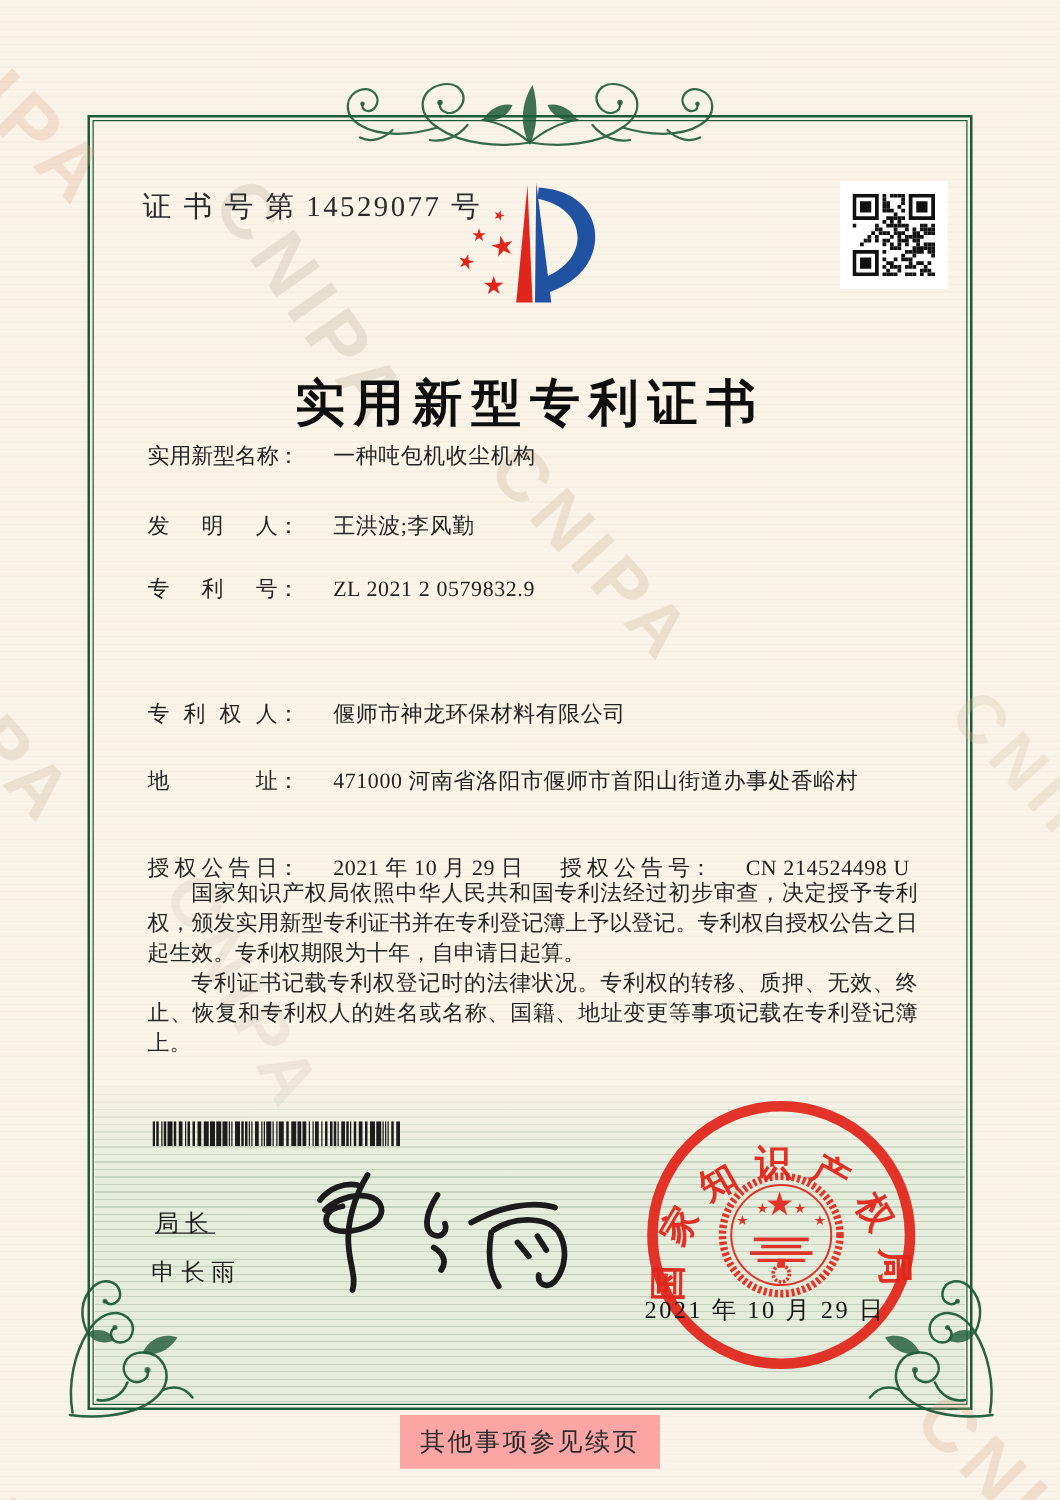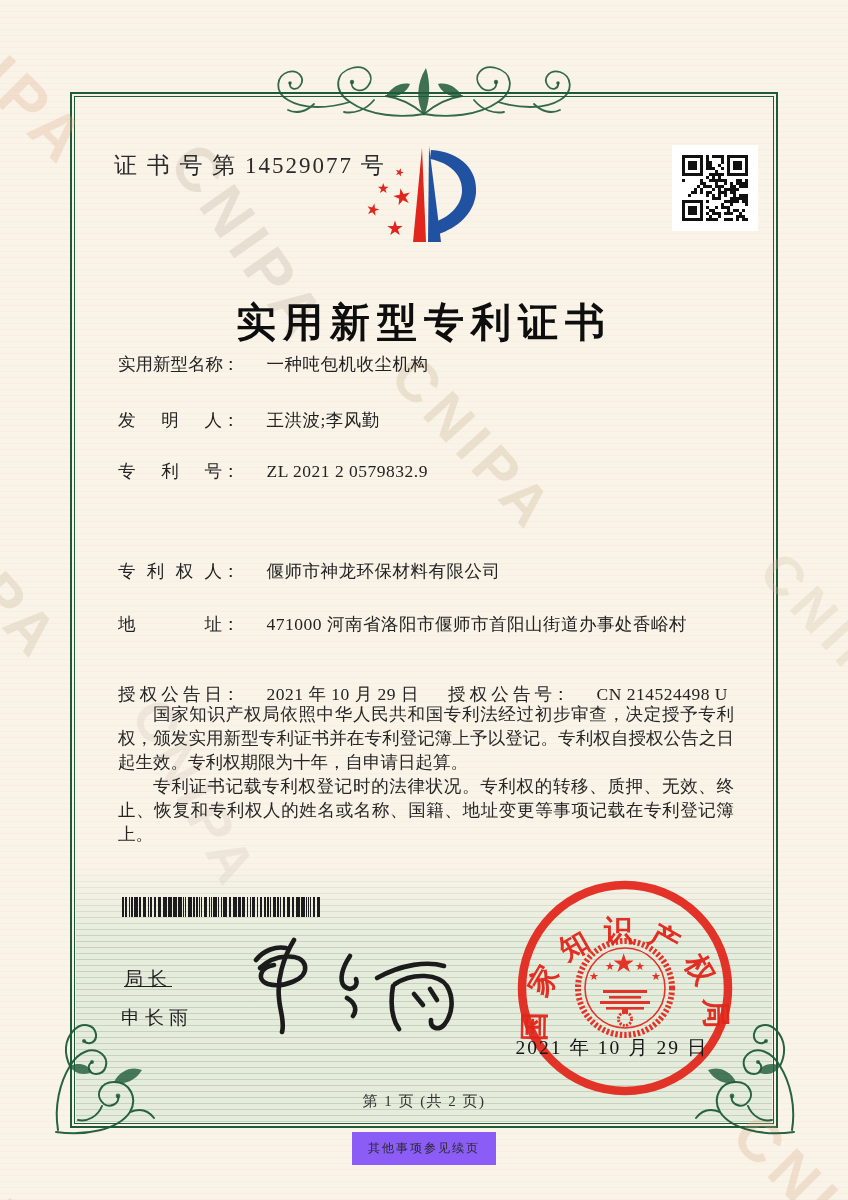--- a/index.html
+++ b/index.html
@@ -80,21 +80,21 @@
   .paras p{text-indent:2em;}
   
   .barcode{position:absolute;left:122px;top:897px;z-index:3;}
   .signer-title{position:absolute;left:124px;top:966px;font-size:19px;letter-spacing:5px;color:#1f1f1f;font-family:"Liberation Sans","DejaVu Sans",sans-serif;z-index:3;text-decoration:underline;}
   .signer-name{position:absolute;left:121px;top:1005px;font-size:19px;letter-spacing:5px;color:#1f1f1f;font-family:"Liberation Sans","DejaVu Sans",sans-serif;z-index:3;}
   .signature{position:absolute;left:242px;top:936px;z-index:4;}
   .seal{position:absolute;left:510px;top:876px;z-index:4;}
   .pageinfo{position:absolute;left:0;right:0;top:1092px;text-align:center;font-size:15px;letter-spacing:1.5px;color:#333;z-index:3;}
   .note-box{
     position:absolute;left:50%;top:1132px;transform:translateX(-50%);
-    background:#8b5cf6;padding:8px 16px;font-size:12px;letter-spacing:2px;color:#2a2a2a;z-index:3;
+    background:#fca5a5;padding:8px 16px;font-size:20px;letter-spacing:2px;color:#2a2a2a;z-index:3;
   }
 </style>
 </head>
 <body>
 
 <div class="page">
 
   <div class="wm w1">CNIPA</div>
   <div class="wm w2">CNIPA</div>
   <div class="wm w3">CNIPA</div>
@@ -459,16 +459,15 @@
         <rect x="-16" y="8" width="32" height="2.6"></rect>
         <rect x="-25" y="13" width="50" height="3"></rect>
         <rect x="-19" y="19" width="38" height="2.6"></rect>
         <rect x="-3" y="19" width="6" height="7"></rect>
       </g>
       <circle cx="0" cy="31" r="6.5" style="fill:none;stroke:var(--seal-red);stroke-width:3;stroke-dasharray:2 1.4"></circle>
     </g>
     <text class="seal-date" x="102" y="178" text-anchor="middle" style="fill:#161616;font-size:19.5px;letter-spacing:2px">2021 年 10 月 29 日</text>
   </svg>
 
-  <div class="pageinfo">第 1 页 (共 2 页)</div>
   <div class="note-box">其他事项参见续页</div>
 
 </div>
 
 </body></html>

